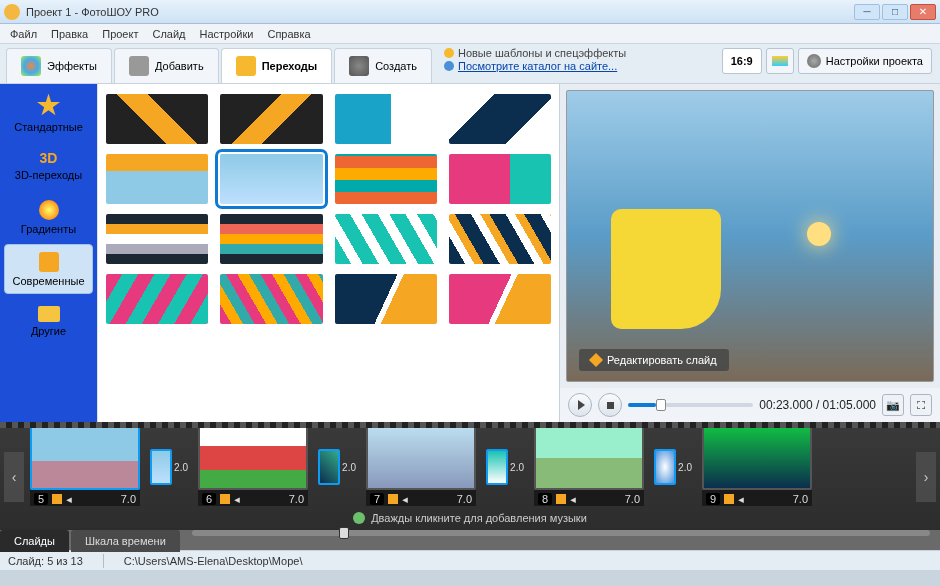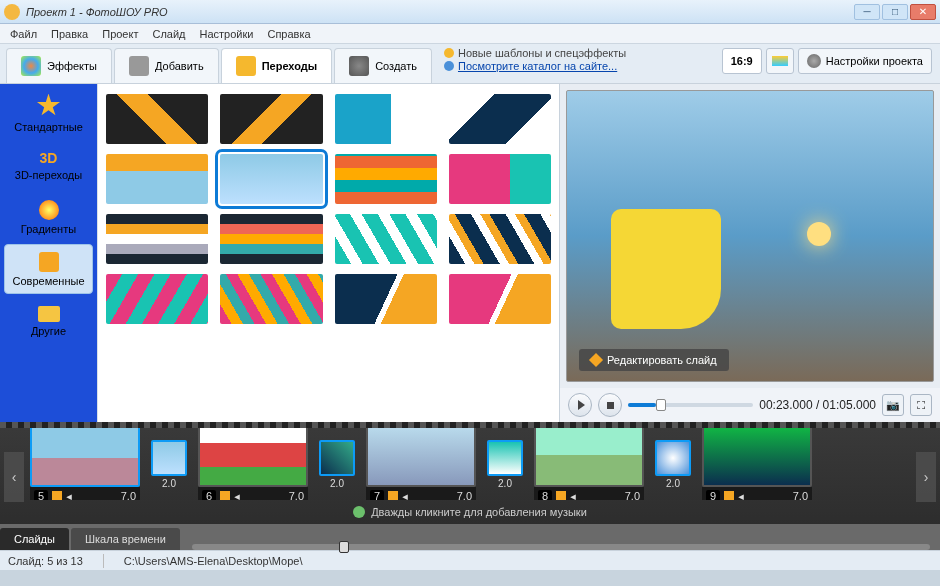--- a/index.html
+++ b/index.html
@@ -1,19 +1,19 @@
 <!DOCTYPE html>
 <html><head>
 <meta charset="utf-8">
 <style>
 * { margin:0; padding:0; box-sizing:border-box; font-family:Tahoma,Arial,sans-serif; font-size:11px; }
 body { width:940px; height:586px; background:#c8d4de; overflow:hidden; position:relative; }
 .titlebar { height:24px; background:linear-gradient(#e8f2fb,#cde2f5); display:flex; align-items:center; padding:0 4px; border-bottom:1px solid #a8bed8; }
 .titlebar .icon { width:16px; height:16px; background:#f4b840; border-radius:50%; margin-right:6px; }
-.titlebar .title { flex:1; color:#333;font-style:italic; }
+.titlebar .title { flex:1; color:#333; }
 .titlebar .winbtn { width:26px; height:16px; margin-left:2px; display:flex; align-items:center; justify-content:center; background:#d0e5f7; border:1px solid #a0c0e0; border-radius:2px; font-size:10px; color:#2a4d6e; cursor:pointer; }
 .titlebar .winbtn.close { background:#e87c6a; border-color:#c05040; color:#fff; }
 .menubar { height:20px; background:#f0f4f9; display:flex; align-items:center; padding:0 10px; gap:14px; border-bottom:1px solid #ccd6e0; }
 .menubar span { color:#333; cursor:pointer; }
 .toolbar-row { display:flex; height:40px; background:#e4ecf4; border-bottom:1px solid #c8d2dc; }
 .tabs { display:flex; padding:4px 4px 0 6px; }
 .tab { display:flex; align-items:center; gap:6px; padding:6px 14px; background:#f2f6fa; border:1px solid #c8d2dc; border-bottom:none; border-radius:4px 4px 0 0; margin-right:2px; cursor:pointer; }
 .tab.active { background:#fff; font-weight:bold; }
 .tab .ticon { width:20px; height:20px; border-radius:3px; }
 .ic-palette{background:radial-gradient(circle,#e84,#4ae,#ae4);} .ic-star{background:#f5b82e;} .ic-music{background:linear-gradient(#6cc06c,#3a9a3a);} .ic-gear{background:radial-gradient(#888,#555);} .ic-camera{background:#999;border-radius:3px;}
@@ -69,26 +69,26 @@
 .slides-row{flex:1;display:flex;align-items:center;gap:10px;padding:6px 30px;overflow:hidden;}
 .nav-arr{position:absolute;top:30px;width:20px;height:50px;background:rgba(80,80,80,.8);display:flex;align-items:center;justify-content:center;color:#ccc;cursor:pointer;font-size:14px;}
 .nav-arr.left{left:4px;} .nav-arr.right{right:4px;}
 .slide{width:110px;display:flex;flex-direction:column;}
 .slide-thumb{height:64px;background:#5a9cc8;border:2px solid #555;border-radius:2px;}
 .slide.sel .slide-thumb{border-color:#0d9bf6;}
 .slide-info{height:18px;background:#1a1a1a;display:flex;align-items:center;padding:0 4px;gap:4px;color:#ddd;font-size:10px;border-radius:0 0 2px 2px;}
 .slide-info .n{background:#000;padding:0 4px;border-radius:2px;}
 .slide-info .pen{width:10px;height:10px;background:#f5a623;}
 .slide-info .d{margin-left:auto;}
-.trans{width:38px;display:flex;flex-direction:column;align-items:center;gap:2px;}
+.trans{width:38px;display:flex;align-items:center;gap:2px;}
 .trans-thumb{width:36px;height:36px;border:2px solid #0d9bf6;border-radius:2px;}
 .trans .dur{color:#ddd;font-size:10px;}
 .music-row{height:24px;display:flex;align-items:center;justify-content:center;gap:6px;color:#ccc;font-size:11px;cursor:pointer;}
 .music-row .mi{width:12px;height:12px;background:#6cc06c;border-radius:50%;}
-.view-tabs{height:26px;background:#6a6a6a;display:flex;align-items:flex-end;}
+.view-tabs{height:20px;background:#6a6a6a;display:flex;align-items:flex-start;}
 .vtab{padding:5px 14px;background:#4a4a4a;color:#ddd;margin-right:2px;cursor:pointer;border-radius:3px 3px 0 0;}
 .vtab.active{background:#2a2a2a;color:#fff;}
 .zoom{flex:1;margin:0 10px;height:6px;background:#888;border-radius:3px;position:relative;}
 .zoom .zk{position:absolute;left:20%;top:-3px;width:10px;height:12px;background:#ddd;border:1px solid #333;border-radius:2px;}
 .status{height:20px;background:#e4ecf4;display:flex;align-items:center;padding:0 8px;gap:20px;color:#333;border-top:1px solid #c8d2dc;}
 .status .sep{border-left:1px solid #bbb;height:14px;}
 a.link{color:#0645ad;text-decoration:underline;}
 </style>
 </head>
 <body>

